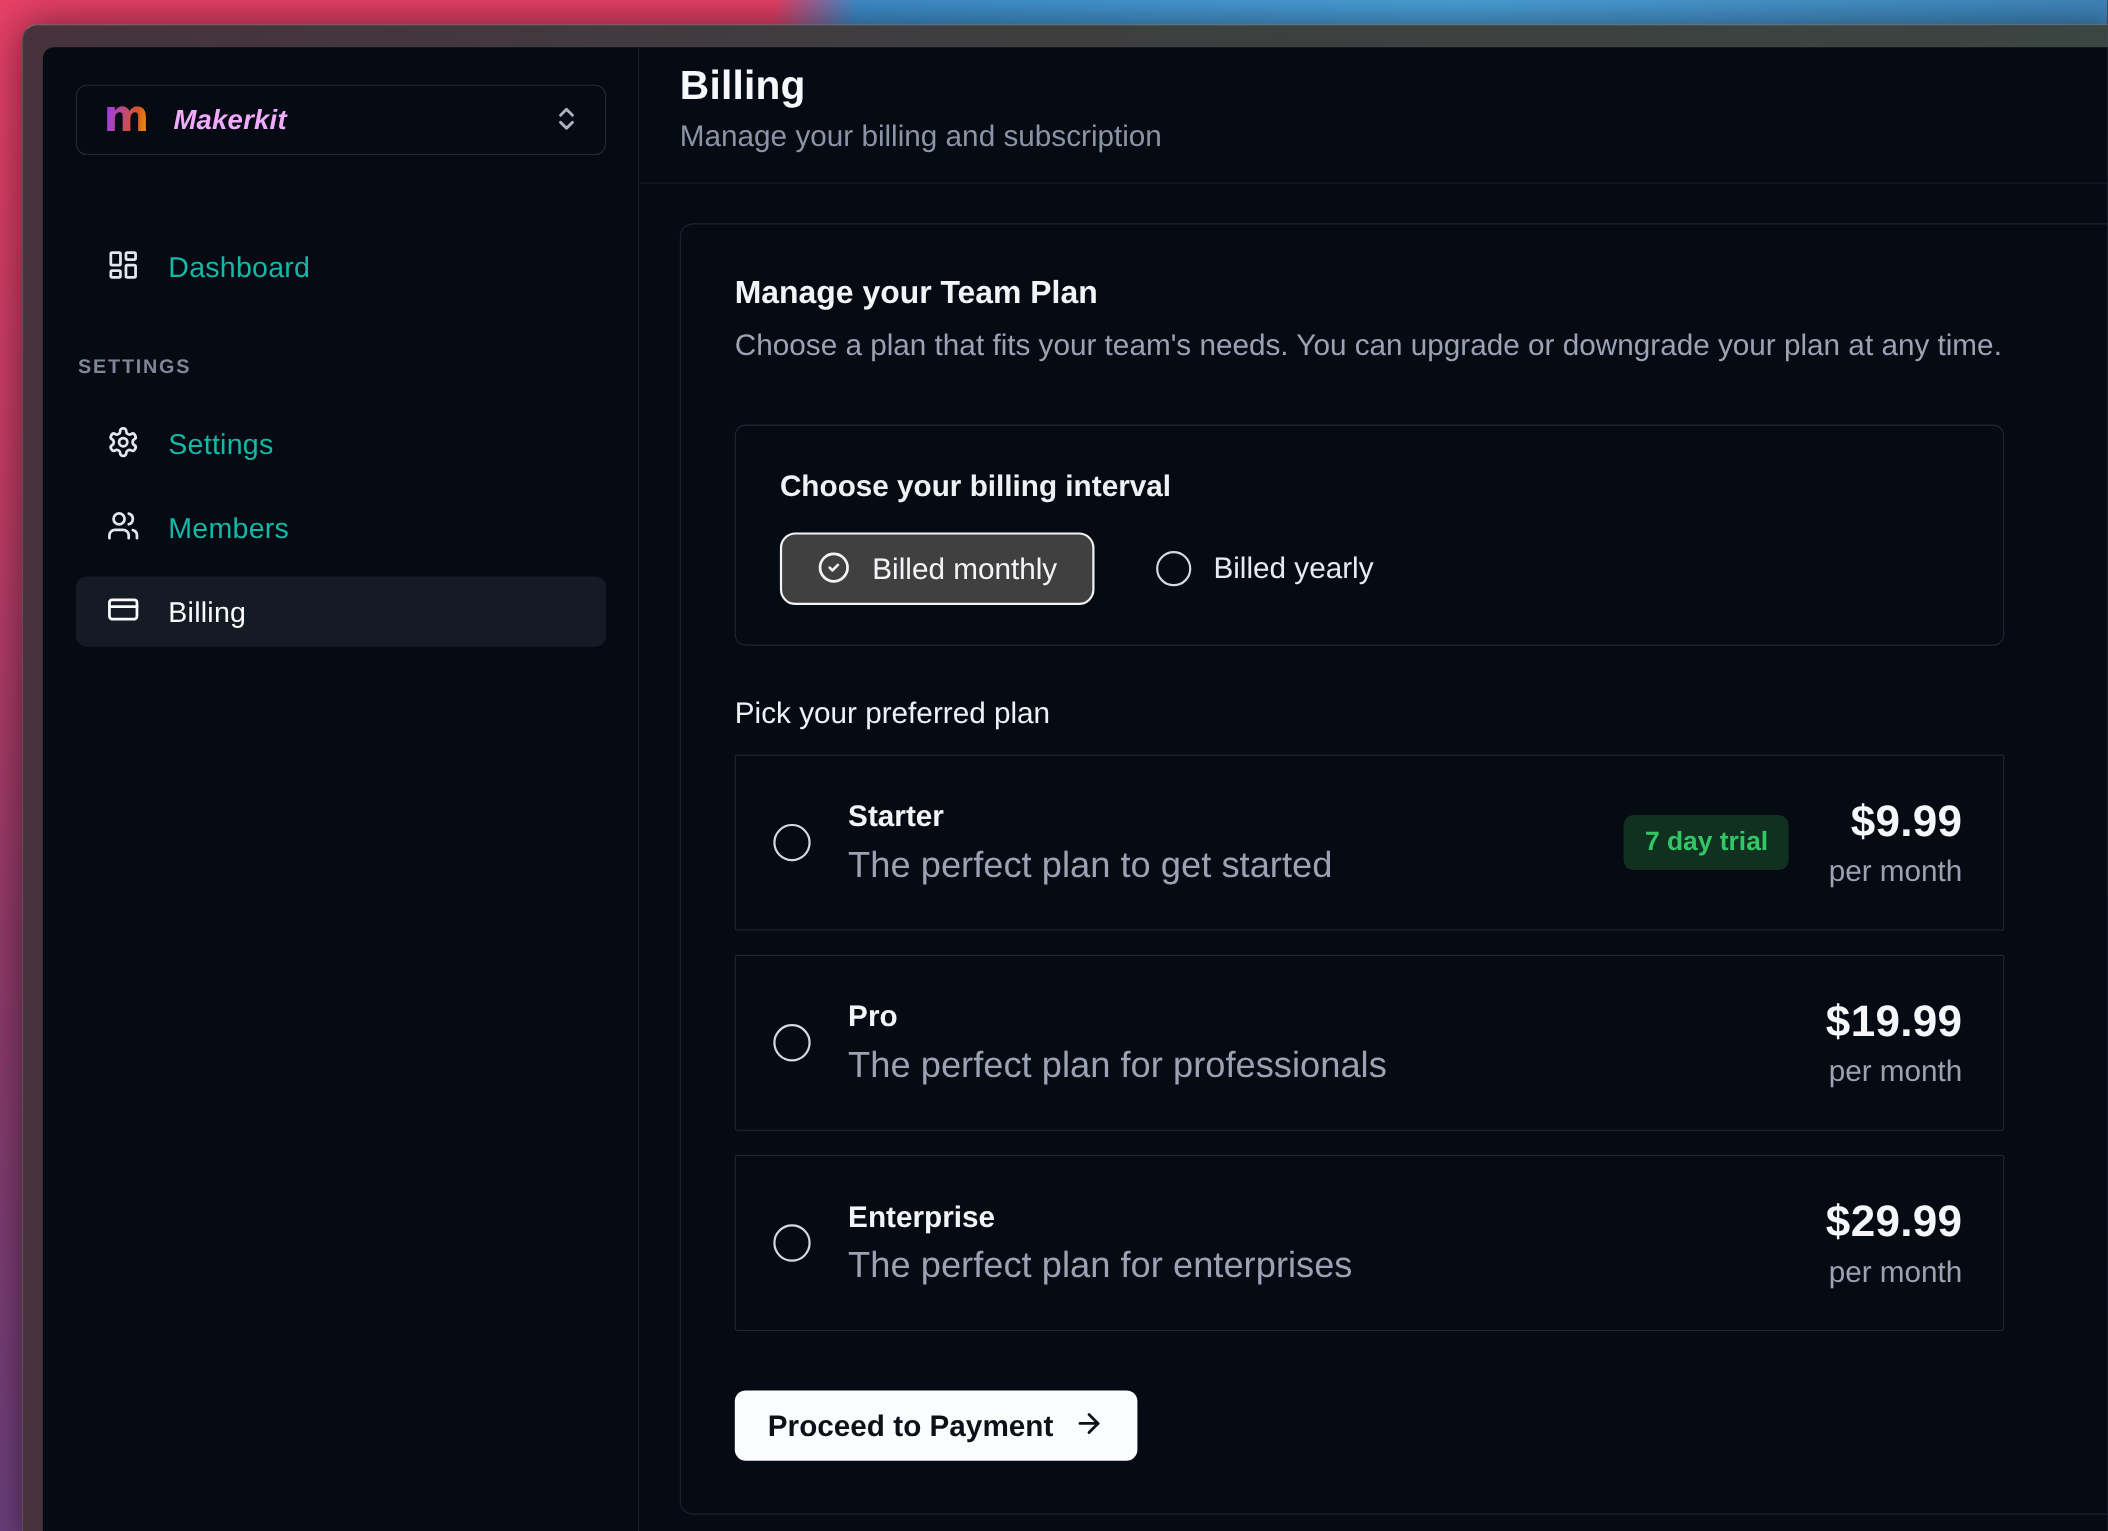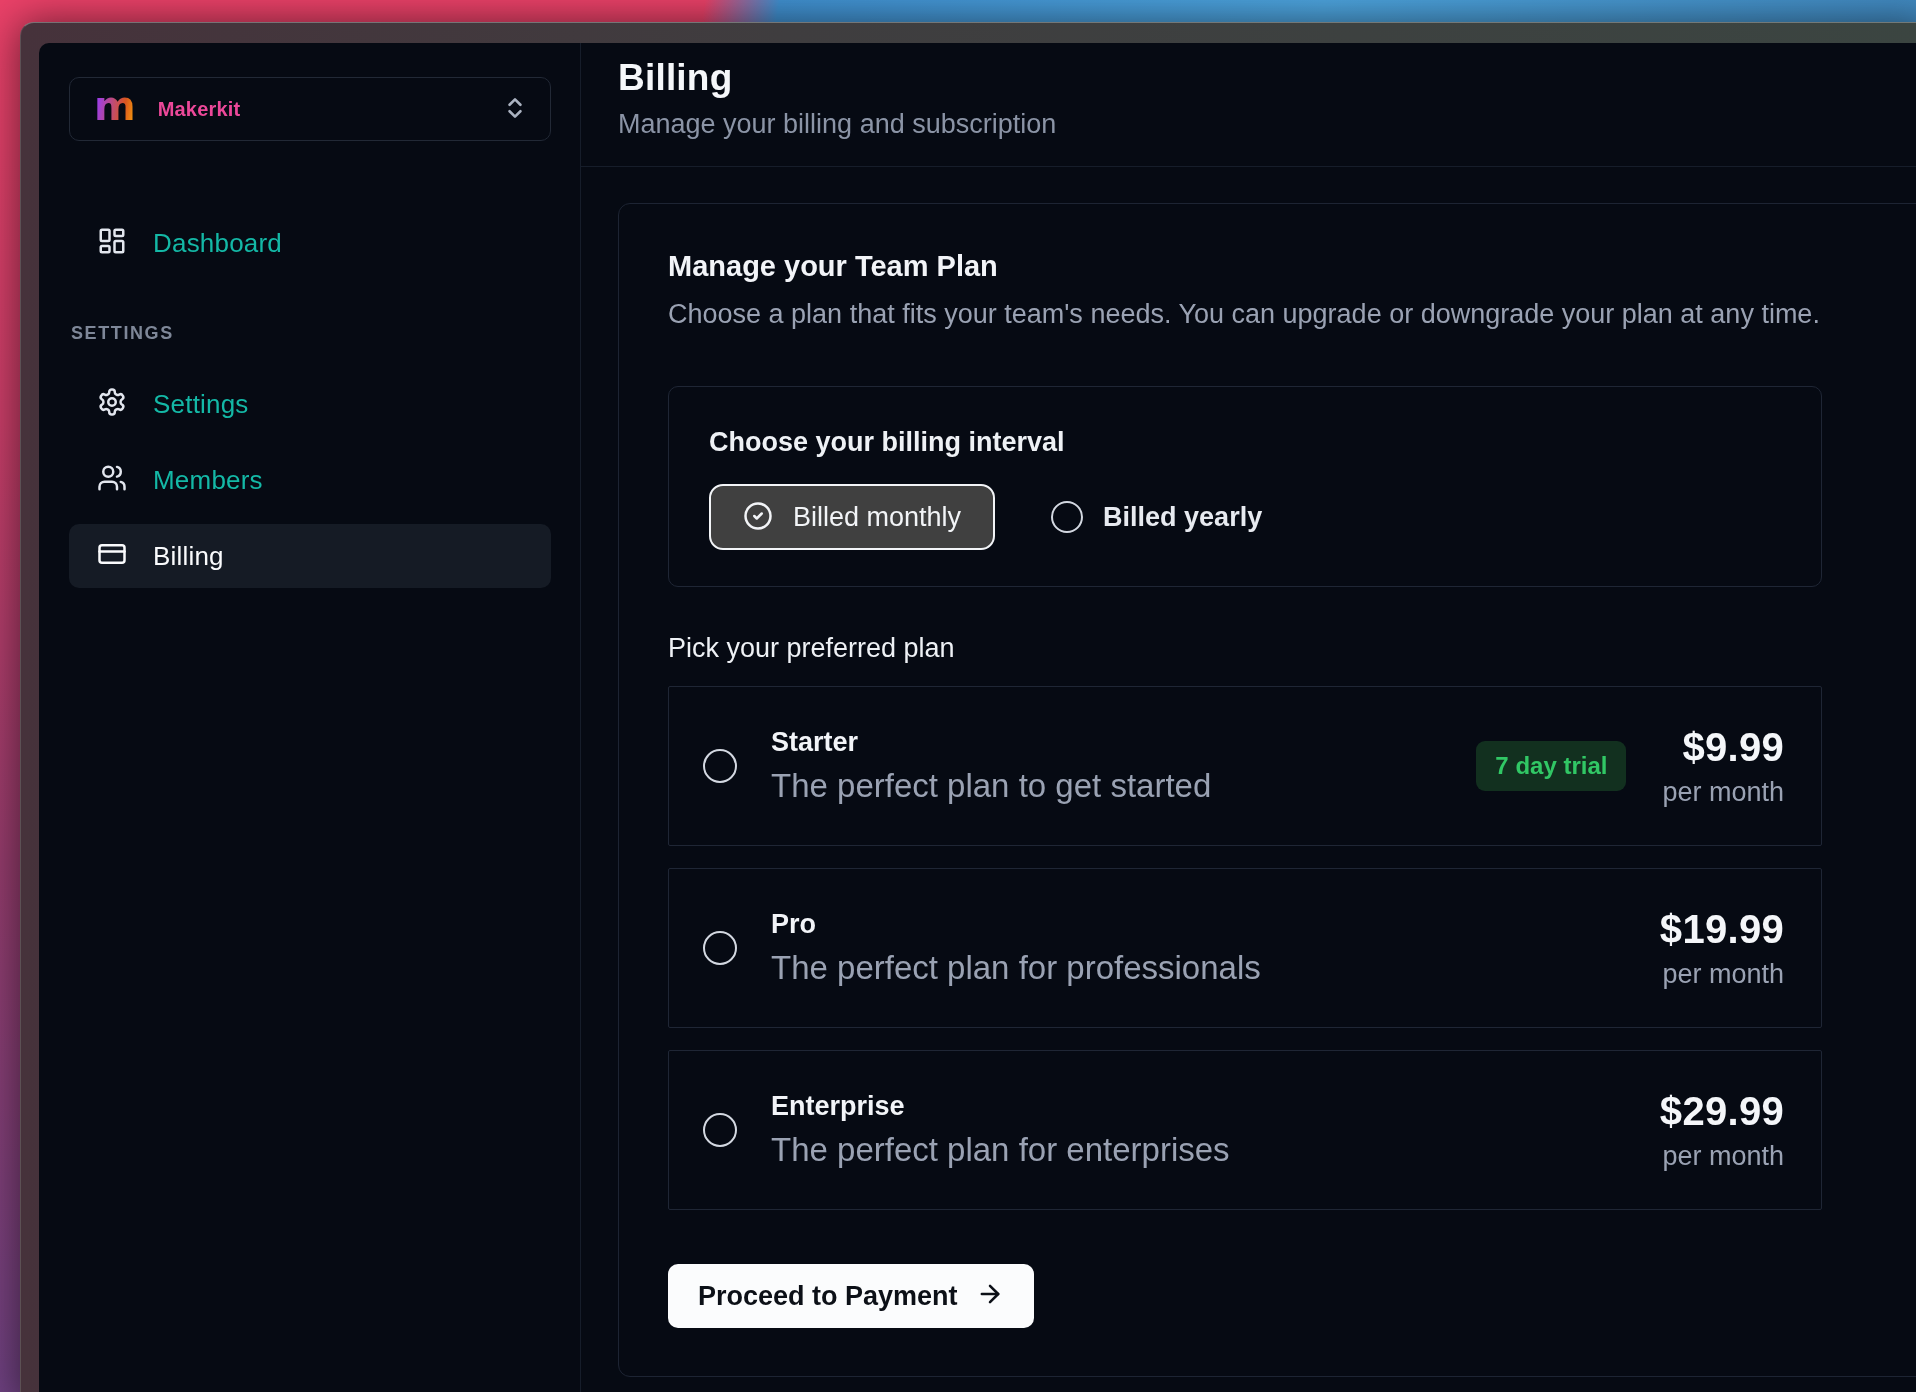--- a/index.html
+++ b/index.html
@@ -24,21 +24,21 @@
 
   
   .sidebar{width:542px;flex:0 0 542px;border-right:1px solid #161d2a;
     padding:34px 29px 0 30px;box-sizing:border-box;}
   .workspace{display:flex;align-items:center;width:100%;height:64px;
     background:transparent;border:1px solid #222936;border-radius:10px;
     padding:0 22px 0 24px;box-sizing:border-box;cursor:pointer;}
   .logo-m{font-family:"DejaVu Sans", sans-serif;font-weight:800;font-size:40px;line-height:1;
     background:linear-gradient(100deg,#9a3df0 10%,#d9551f 70%,#f59e0b 95%);
     -webkit-background-clip:text;background-clip:text;color:transparent;margin-right:22px;margin-top:-6px;}
-  .ws-name{color:#ec4899;font-size:20px;font-weight:600;letter-spacing:.2px;}
+  .ws-name{color:#f0abfc;font-size:25px;font-weight:600;letter-spacing:.2px;font-style:italic;}
   .ws-chevron{margin-left:auto;color:#aab2c0;}
 
   .nav{margin-top:70px;}
   .nav-item{display:flex;align-items:center;height:64px;border-radius:10px;
     padding:0 0 0 28px;margin-bottom:12px;cursor:pointer;color:#14b8a6;}
   .nav-item svg{margin-right:26px;flex:0 0 auto;}
   .nav-item .nav-label{font-size:26px;letter-spacing:.2px;}
   .nav-item.active{background:#151b25;color:#fafbfd;}
   .section-label{color:#7e8798;font-size:18px;font-weight:700;letter-spacing:1.6px;
     margin:48px 0 28px 2px;}
@@ -56,22 +56,22 @@
   .card-desc{margin:16px 0 0 0;color:#9aa2b3;font-size:27px;white-space:nowrap;}
 
   .interval-box{width:1154px;border:1px solid #1f2635;border-radius:10px;
     margin-top:56px;padding:40px 40px 36px 40px;box-sizing:border-box;}
   .interval-label{margin:0;color:#eef1f5;font-size:27px;font-weight:700;}
   .interval-row{display:flex;align-items:center;margin-top:26px;}
   .interval-btn{display:flex;align-items:center;height:66px;padding:0 32px;
     background:#404040;border:2px solid #f2f4f7;border-radius:14px;cursor:pointer;color:#f2f4f7;}
   .interval-btn svg{margin-right:20px;}
   .interval-btn .opt-label{font-size:27px;color:#f2f4f7;}
-  .interval-radio{display:flex;align-items:center;margin-left:56px;background:none;
-    border:none;cursor:pointer;padding:0;font-weight:bold;}
+  .interval-radio{display:flex;margin-left:56px;background:none;
+    border:none;cursor:pointer;padding:0;}
   .radio-circle{width:28px;height:28px;border:2.5px solid #d3d8e1;border-radius:50%;
     margin-right:20px;flex:0 0 auto;}
   .interval-radio .opt-label{font-size:27px;color:#e7eaf0;}
 
   .plans-label{margin:46px 0 0 0;color:#eef1f5;font-size:27px;font-weight:400;}
   .plan-row{width:1154px;height:160px;border:1px solid #1f2635;border-radius:2px;
     margin-top:22px;display:flex;align-items:center;
     padding:0 37px 0 34px;box-sizing:border-box;cursor:pointer;}
   .plan-radio{width:30px;height:30px;border:2.5px solid #d3d8e1;border-radius:50%;
     flex:0 0 auto;margin-right:34px;}

